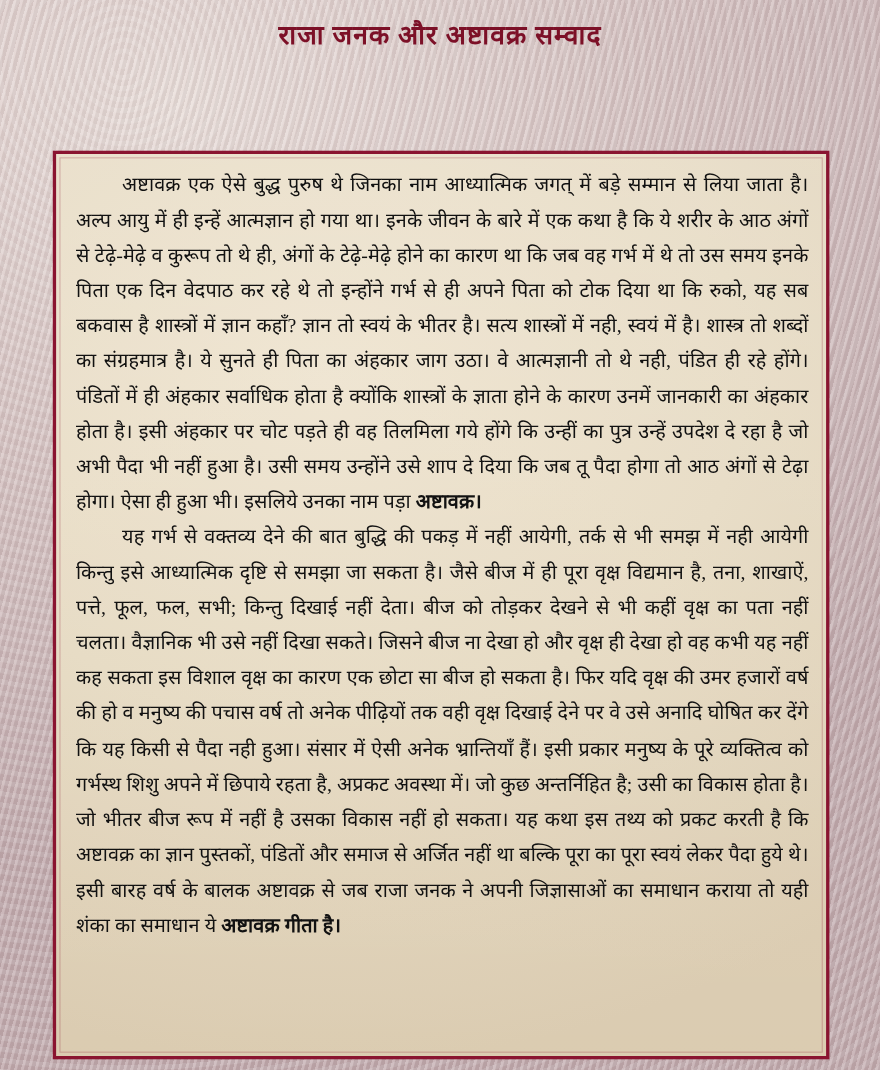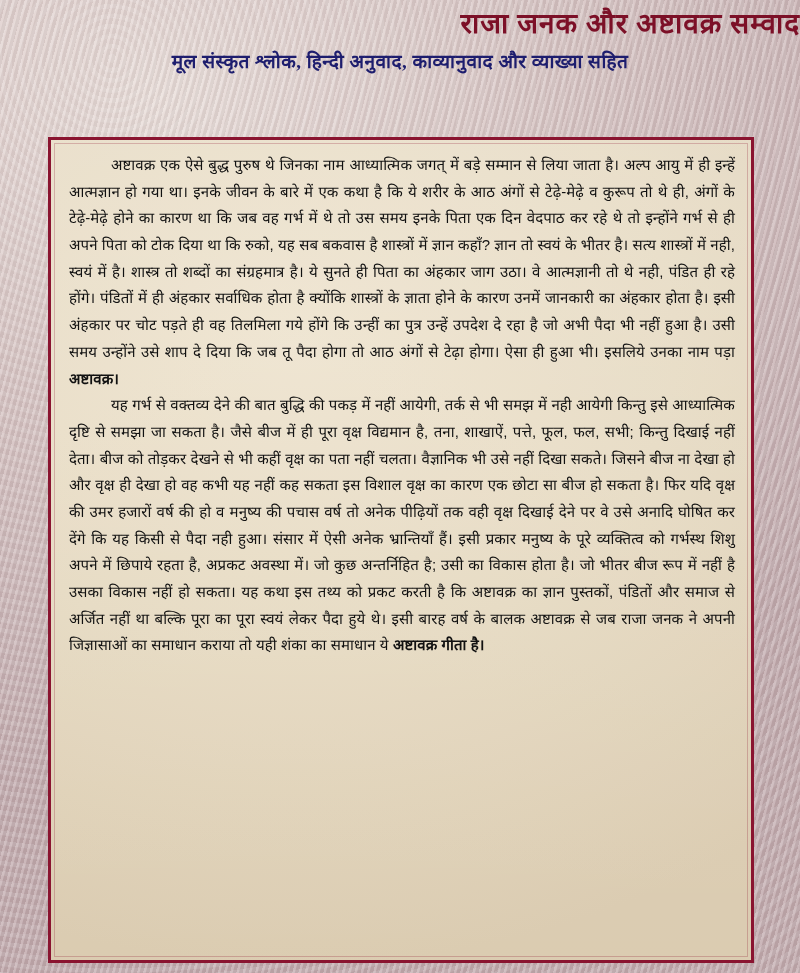--- a/index.html
+++ b/index.html
@@ -52,27 +52,26 @@
     font-family: "Liberation Serif", "DejaVu Serif", serif;
     font-size: 40px;
     font-weight: bold;
     color: #7c1027;
     letter-spacing: 3px;
     line-height: 1.25;
     text-shadow: 0 1px 0 rgba(255,255,255,0.35);
   }
   .title-sub {
     font-family: "Liberation Serif", "DejaVu Serif", serif;
-    font-size: 28px;
+    font-size: 24px;
     font-weight: bold;
     color: #7c1027;
     letter-spacing: 1px;
-    margin-top: 0;
+    margin-top: 12px;
     line-height: 1.3;
-    text-align: right;
   }
   .title-sub2 {
     font-family: "Liberation Serif", "DejaVu Serif", serif;
     font-size: 19px;
     font-weight: bold;
     color: #1d1d6e;
     letter-spacing: 0.5px;
     margin-top: 8px;
     line-height: 1.3;
   }
@@ -96,22 +95,22 @@
     content: "";
     position: absolute;
     inset: 3px;
     border: 1px solid rgba(138,20,48,0.25);
     pointer-events: none;
   }
 
   .body-text {
     position: relative;
     z-index: 2;
-    font-family: Liberation Sans, sans-serif;
-    font-size: 15px;
+    font-family: Liberation Serif, serif;
+    font-size: 18px;
     line-height: 1.78;
     color: #111;
     text-align: justify;
     text-justify: inter-word;
     letter-spacing: 0.1px;
   }
   .body-text p {
     margin: 0;
     text-indent: 42px;
   }
@@ -122,21 +121,20 @@
     font-weight: bold;
   }
 </style>
 </head>
 <body>
 
 <div class="page">
 
   <div class="header">
     <div class="title-sub">राजा जनक और अष्टावक्र सम्वाद</div>
-    <div class="title-sub2">मूल संस्कृत श्लोक, हिन्दी अनुवाद, काव्यानुवाद और व्याख्या सहित</div>
   </div>
 
   <div class="content-frame">
     <div class="body-text">
       <p><span>अष्टावक्र एक ऐसे बुद्ध पुरुष थे जिनका नाम आध्यात्मिक जगत् में बड़े सम्मान से लिया जाता है। अल्प आयु में ही इन्हें आत्मज्ञान हो गया था। इनके जीवन के बारे में एक कथा है कि ये शरीर के आठ अंगों से टेढ़े-मेढ़े व कुरूप तो थे ही, अंगों के टेढ़े-मेढ़े होने का कारण था कि जब वह गर्भ में थे तो उस समय इनके पिता एक दिन वेदपाठ कर रहे थे तो इन्होंने गर्भ से ही अपने पिता को टोक दिया था कि रुको, यह सब बकवास है शास्त्रों में ज्ञान कहाँ? ज्ञान तो स्वयं के भीतर है। सत्य शास्त्रों में नही, स्वयं में है। शास्त्र तो शब्दों का संग्रहमात्र है। ये सुनते ही पिता का अंहकार जाग उठा। वे आत्मज्ञानी तो थे नही, पंडित ही रहे होंगे। पंडितों में ही अंहकार सर्वाधिक होता है क्योंकि शास्त्रों के ज्ञाता होने के कारण उनमें जानकारी का अंहकार होता है। इसी अंहकार पर चोट पड़ते ही वह तिलमिला गये होंगे कि उन्हीं का पुत्र उन्हें उपदेश दे रहा है जो अभी पैदा भी नहीं हुआ है। उसी समय उन्होंने उसे शाप दे दिया कि जब तू पैदा होगा तो आठ अंगों से टेढ़ा होगा। ऐसा ही हुआ भी। इसलिये उनका नाम पड़ा </span><span class="strong-term">अष्टावक्र।</span></p>
       <p><span>यह गर्भ से वक्तव्य देने की बात बुद्धि की पकड़ में नहीं आयेगी, तर्क से भी समझ में नही आयेगी किन्तु इसे आध्यात्मिक दृष्टि से समझा जा सकता है। जैसे बीज में ही पूरा वृक्ष विद्यमान है, तना, शाखाऐं, पत्ते, फूल, फल, सभी; किन्तु दिखाई नहीं देता। बीज को तोड़कर देखने से भी कहीं वृक्ष का पता नहीं चलता। वैज्ञानिक भी उसे नहीं दिखा सकते। जिसने बीज ना देखा हो और वृक्ष ही देखा हो वह कभी यह नहीं कह सकता इस विशाल वृक्ष का कारण एक छोटा सा बीज हो सकता है। फिर यदि वृक्ष की उमर हजारों वर्ष की हो व मनुष्य की पचास वर्ष तो अनेक पीढ़ियों तक वही वृक्ष दिखाई देने पर वे उसे अनादि घोषित कर देंगे कि यह किसी से पैदा नही हुआ। संसार में ऐसी अनेक भ्रान्तियाँ हैं। इसी प्रकार मनुष्य के पूरे व्यक्तित्व को गर्भस्थ शिशु अपने में छिपाये रहता है, अप्रकट अवस्था में। जो कुछ अन्तर्निहित है; उसी का विकास होता है। जो भीतर बीज रूप में नहीं है उसका विकास नहीं हो सकता। यह कथा इस तथ्य को प्रकट करती है कि अष्टावक्र का ज्ञान पुस्तकों, पंडितों और समाज से अर्जित नहीं था बल्कि पूरा का पूरा स्वयं लेकर पैदा हुये थे। इसी बारह वर्ष के बालक अष्टावक्र से जब राजा जनक ने अपनी जिज्ञासाओं का समाधान कराया तो यही शंका का समाधान ये </span><span class="strong-term">अष्टावक्र गीता है।</span></p>
     </div>
   </div>
 
 </div>

